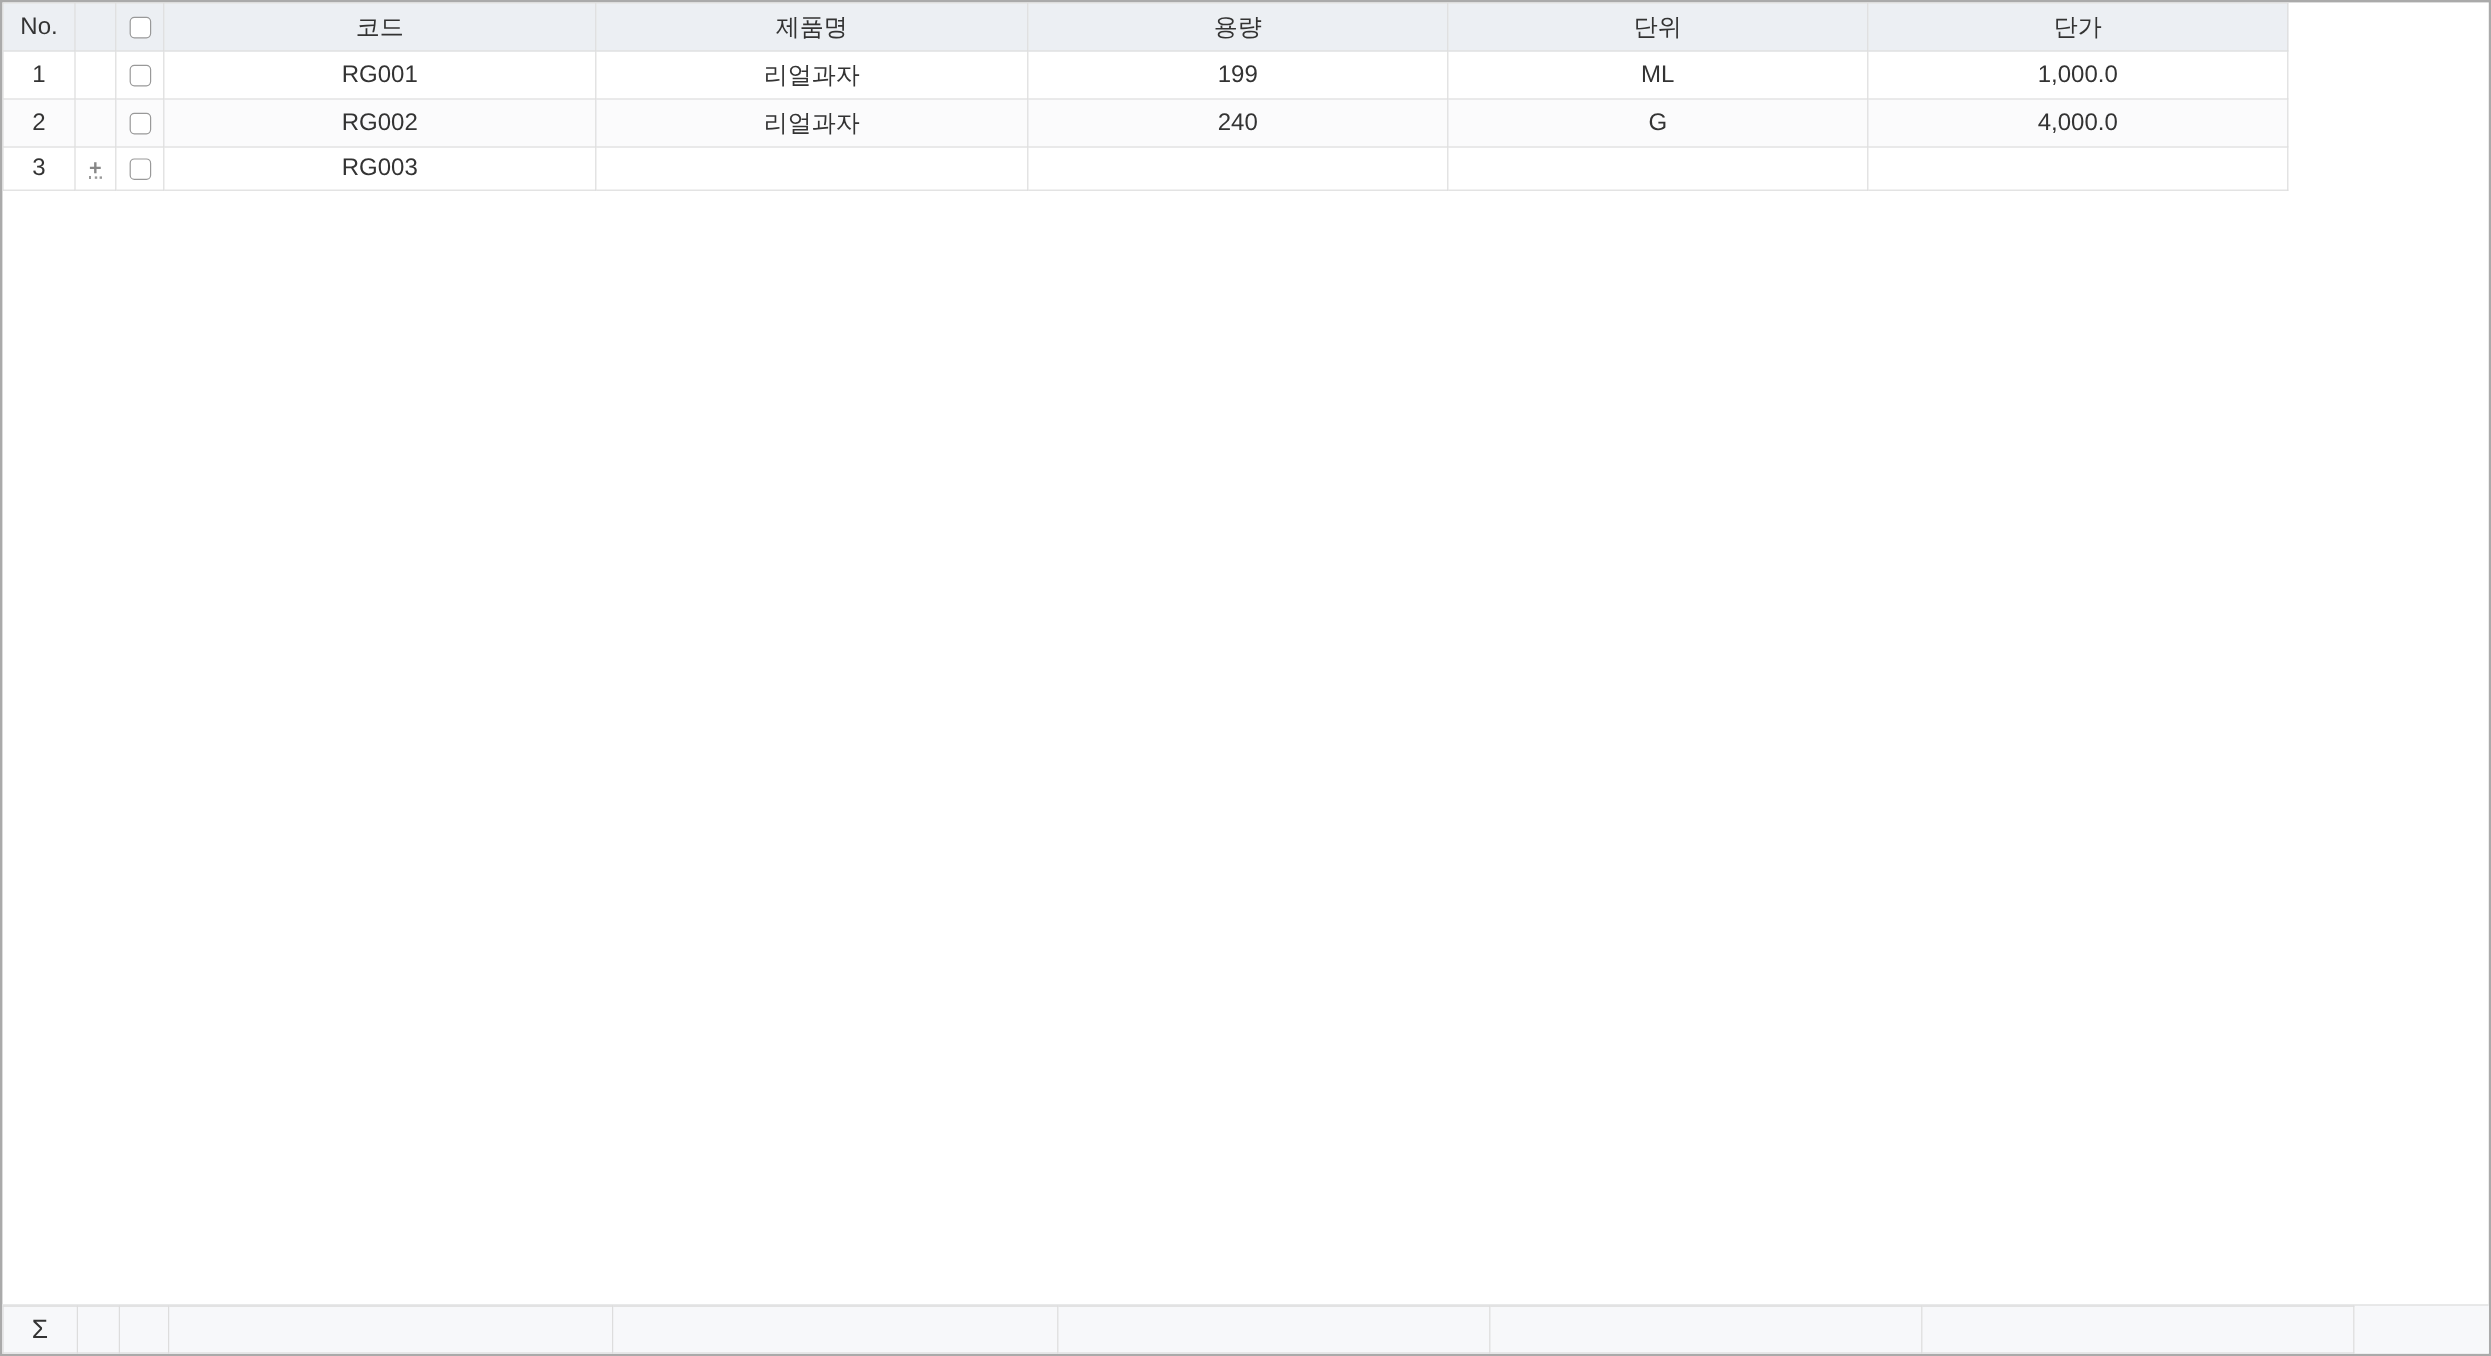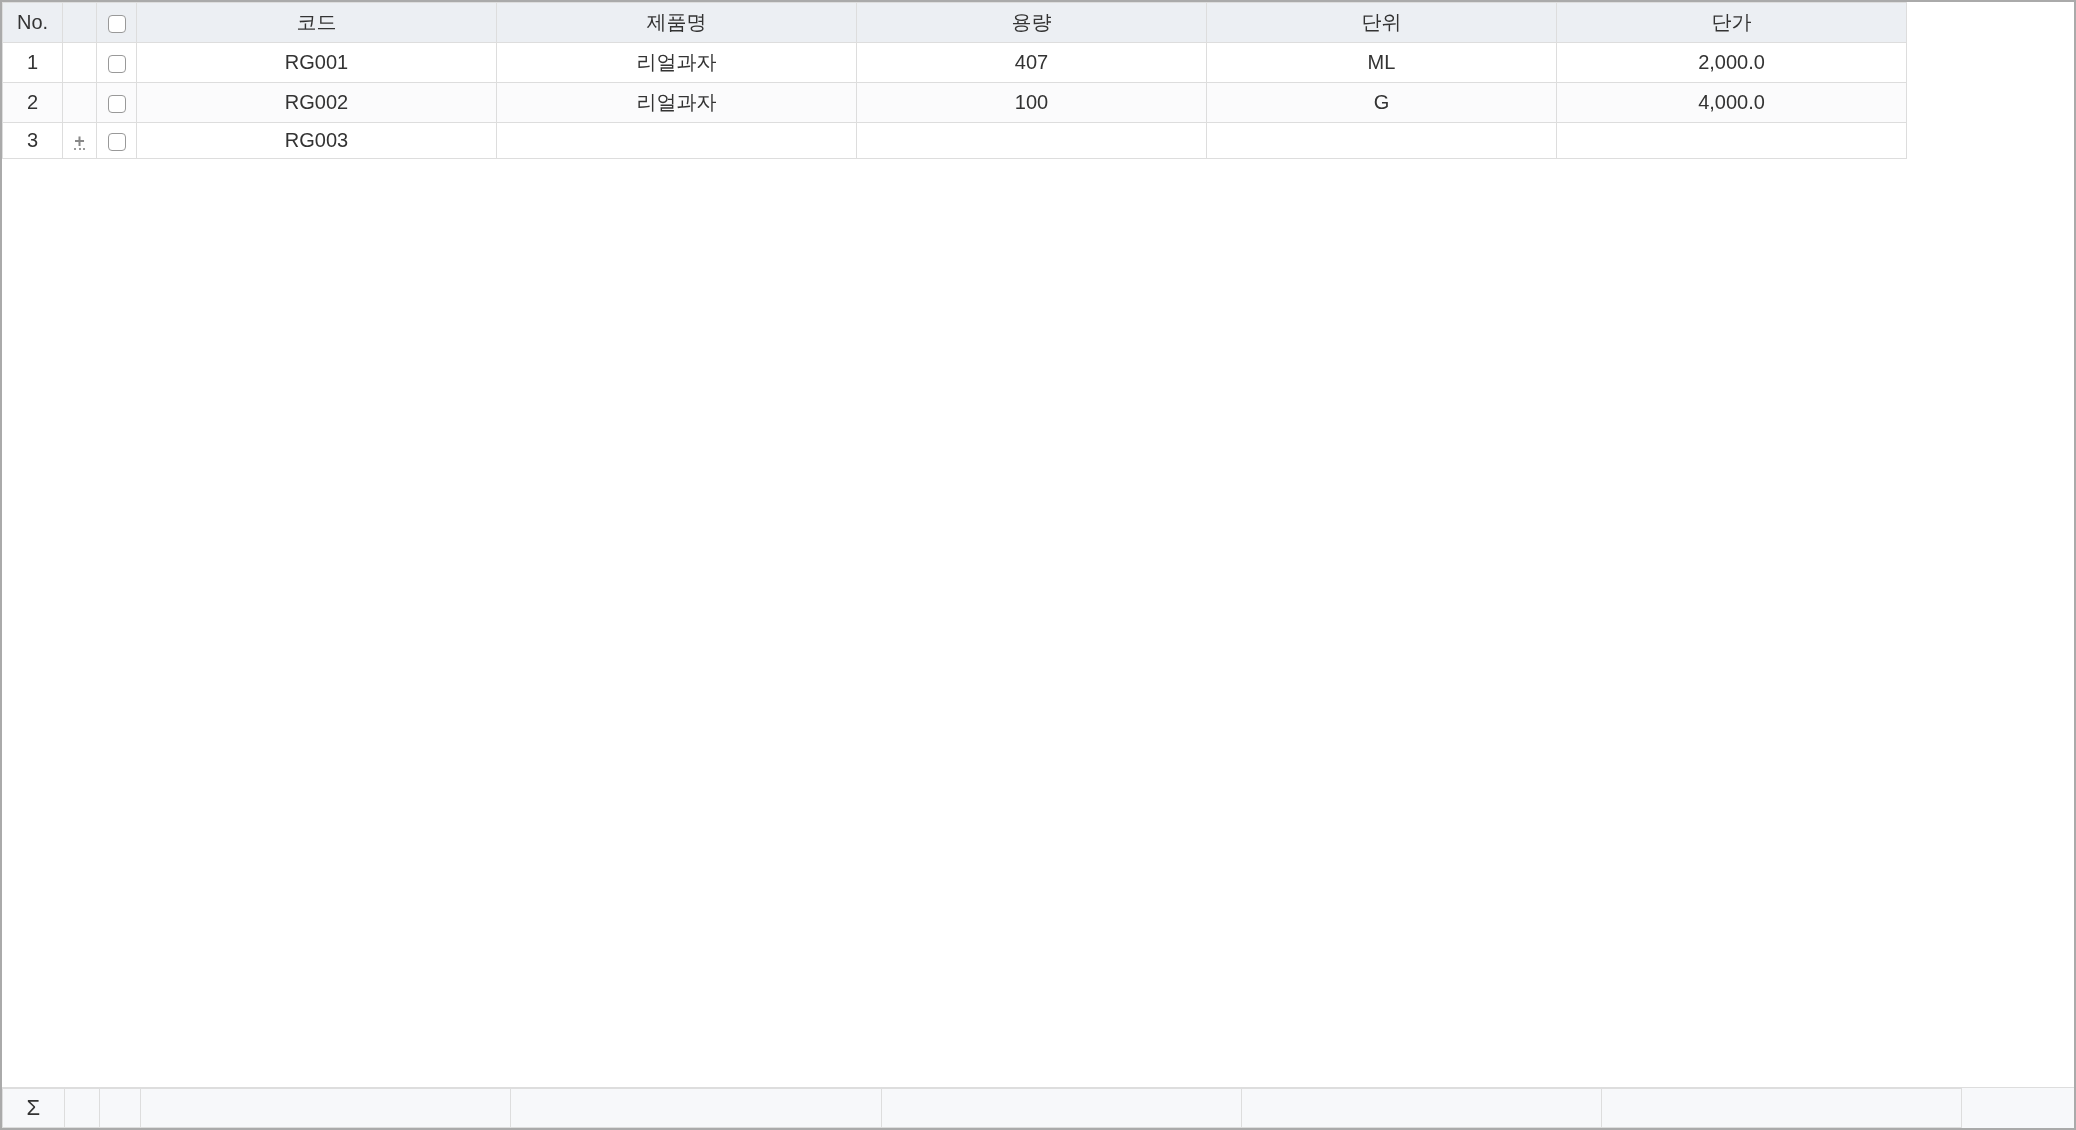--- a/index.html
+++ b/index.html
@@ -127,31 +127,31 @@
           <th>단가</th>
         </tr>
       </thead>
       <tbody id="grid-body">
       <tr>
             <td>1</td>
             <td></td>
             <td><span class="checkbox"></span></td>
             <td>RG001</td>
             <td>리얼과자</td>
-            <td>407</td>
+            <td>199</td>
             <td>ML</td>
-            <td>2,000.0</td>
+            <td>1,000.0</td>
           </tr>
           <tr>
             <td>2</td>
             <td></td>
             <td><span class="checkbox"></span></td>
             <td>RG002</td>
             <td>리얼과자</td>
-            <td>100</td>
+            <td>240</td>
             <td>G</td>
             <td>4,000.0</td>
           </tr>
           <tr>
             <td>3</td>
             <td><span class="status-icon">+</span></td>
             <td><span class="checkbox"></span></td>
             <td>RG003</td>
             <td></td>
             <td></td>

